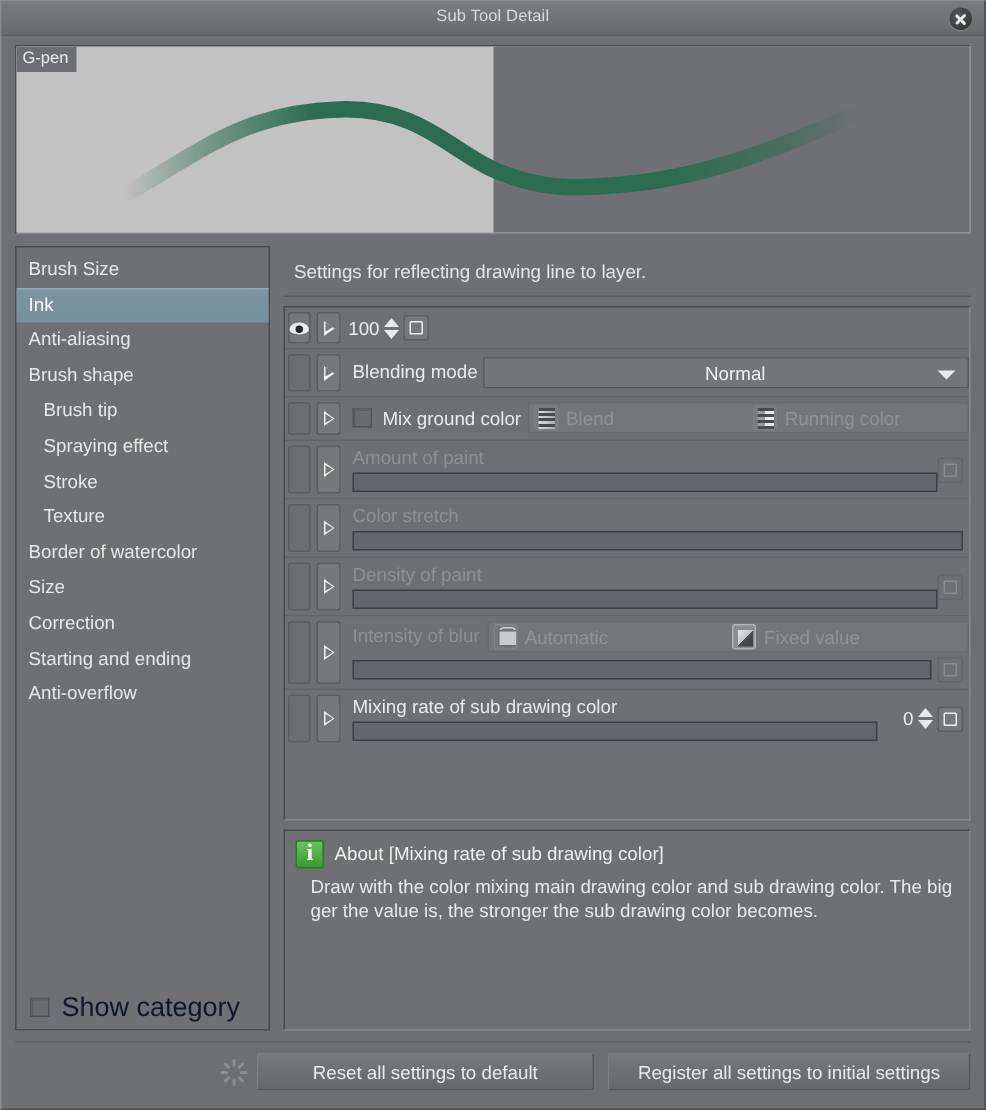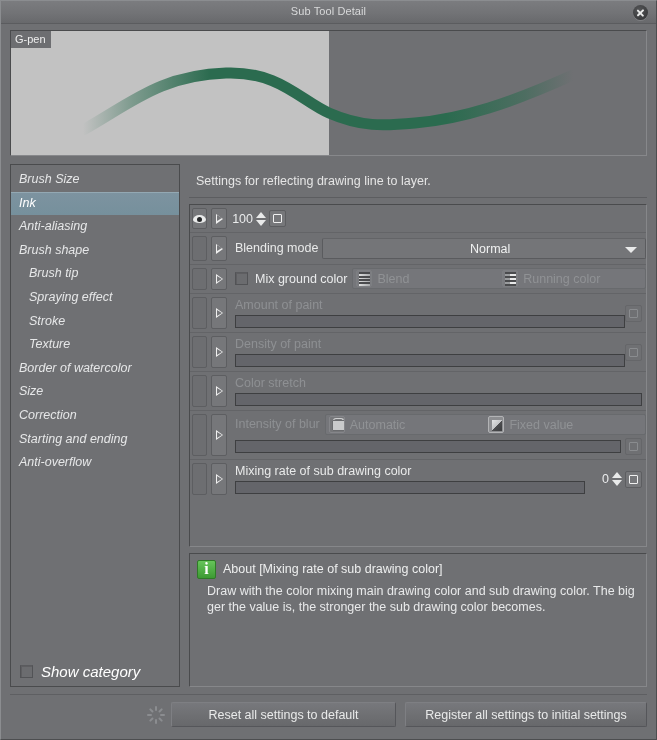--- a/index.html
+++ b/index.html
@@ -103,21 +103,20 @@
   #sidebar {
     width: 170px;
     flex: 0 0 170px;
     background: #6f7073;
     border: 1px solid #4a4b4d;
     border-right-color: #4a4b4d;
     border-bottom-color: #4a4b4d;
     display: flex;
     flex-direction: column;
     position: relative;
-    font-style: italic;
   }
   #cat-list { padding-top: 3px; flex: 1 1 auto; }
   .cat-item {
     height: 23.6px;
     line-height: 23.6px;
     padding-left: 8px;
     font-size: 12.5px;
     color: #e6e7e8;
     white-space: nowrap;
     cursor: pointer;
@@ -138,21 +137,21 @@
   }
   .chk {
     width: 13px; height: 13px;
     background: #6b6c6f;
     border: 1px solid #525356;
     border-top-color: #5a5b5e;
     box-shadow: inset 1px 1px 0 rgba(0,0,0,.12);
     cursor: pointer;
     flex: 0 0 auto;
   }
-  #show-cat-label { font-size: 15px; color: #ffffff; }
+  #show-cat-label { font-size: 18px; color: #0f172a; }
 
   
   #right-pane {
     flex: 1 1 auto;
     margin-left: 9px;
     display: flex;
     flex-direction: column;
     min-width: 0;
   }
 
@@ -694,42 +693,42 @@
         <div class="srow">
           <div class="toggle-cell">
             <div class="toggle-box flat"></div>
           </div>
           <div class="tri-cell">
             <div class="tri-box">
               <div class="tri"></div>
             </div>
           </div>
           <div class="srow-main">
-            <div class="srow-label dim">Density of paint</div>
+            <div class="srow-label dim">Color stretch</div>
             <div class="slider"></div>
           </div>
-          <div class="right-cell">
-            <div class="sq-btn dim"></div>
-          </div>
+          <div class="right-cell"></div>
         </div>
 
         <div class="srow">
           <div class="toggle-cell">
             <div class="toggle-box flat"></div>
           </div>
           <div class="tri-cell">
             <div class="tri-box">
               <div class="tri"></div>
             </div>
           </div>
           <div class="srow-main">
-            <div class="srow-label dim">Color stretch</div>
+            <div class="srow-label dim">Density of paint</div>
             <div class="slider"></div>
           </div>
-          <div class="right-cell"></div>
+          <div class="right-cell">
+            <div class="sq-btn dim"></div>
+          </div>
         </div>
 
         <div class="srow">
           <div class="toggle-cell">
             <div class="toggle-box flat"></div>
           </div>
           <div class="tri-cell">
             <div class="tri-box">
               <div class="tri"></div>
             </div>

